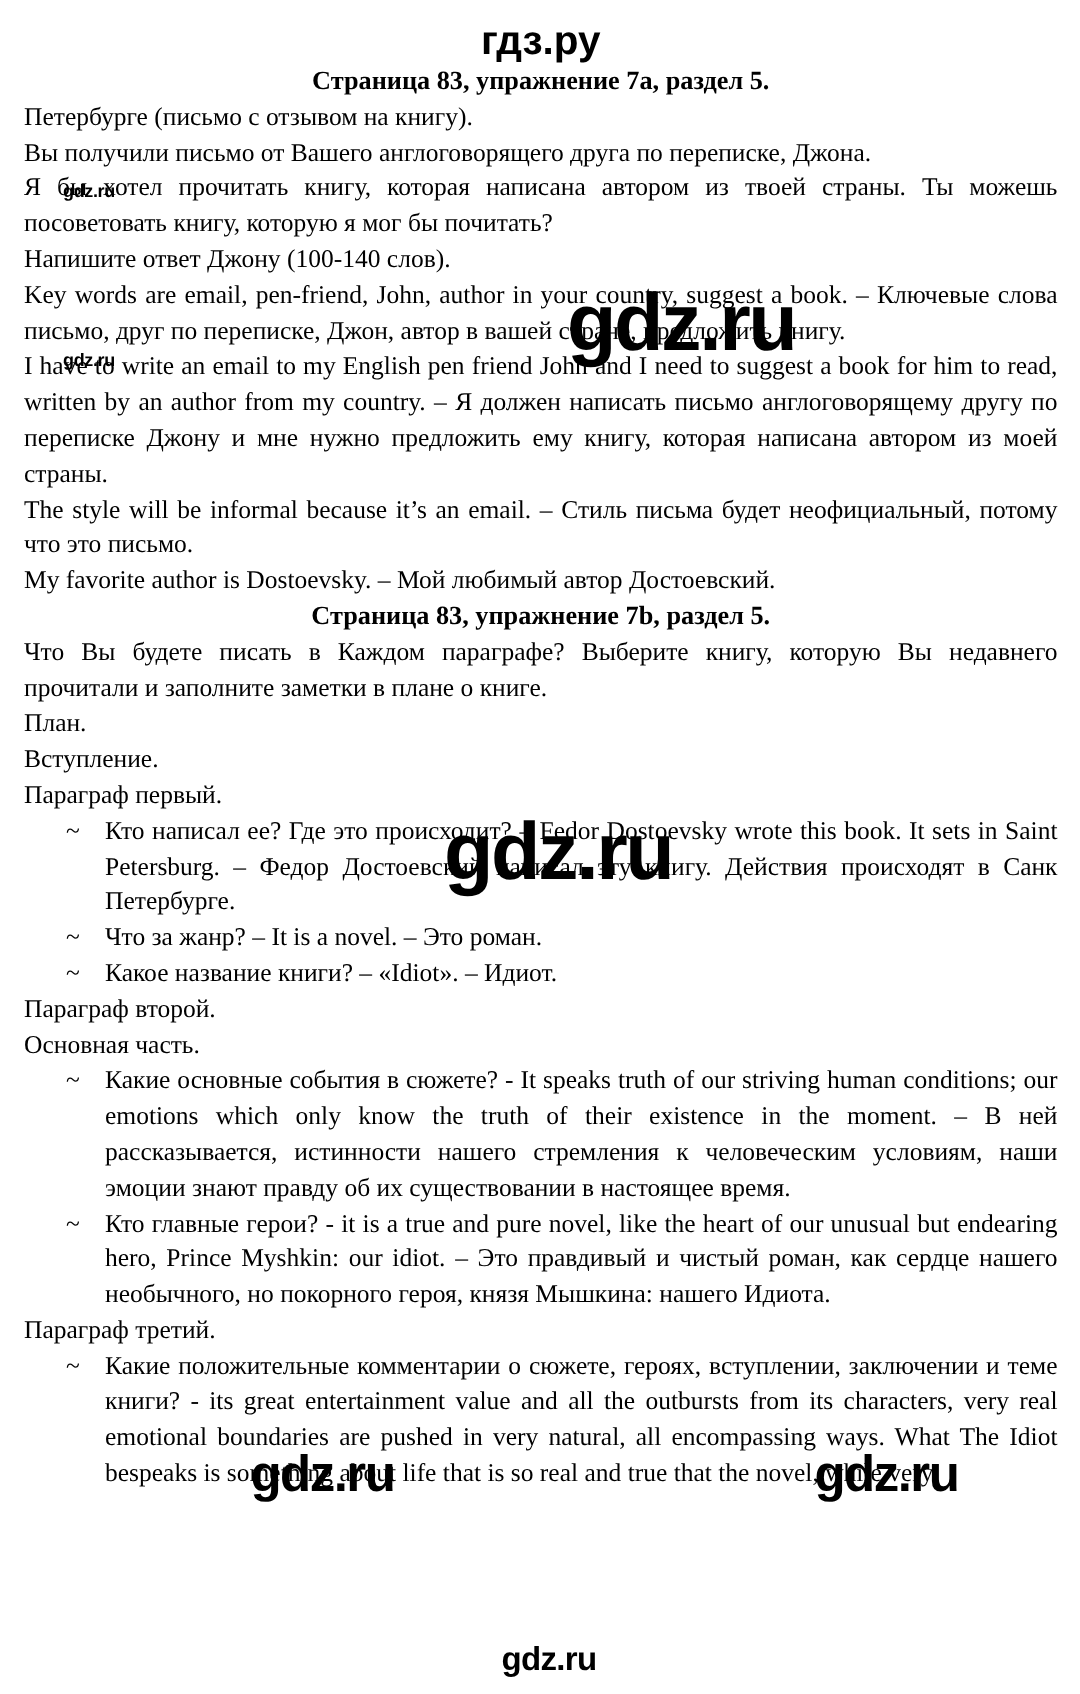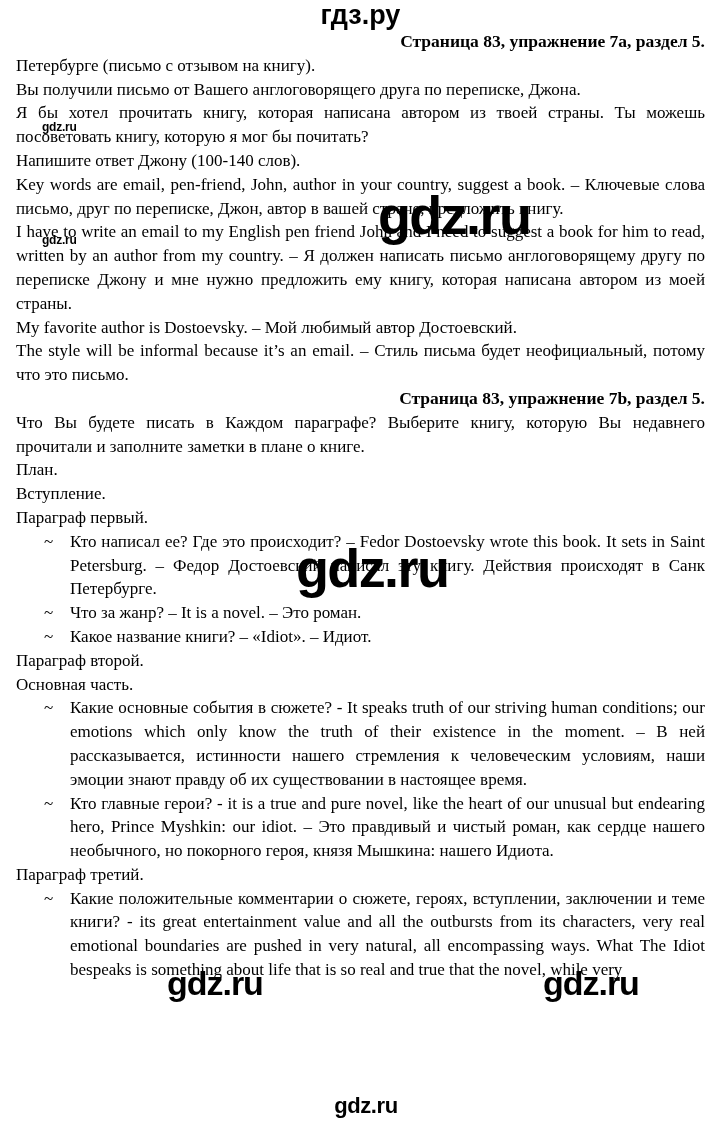--- a/index.html
+++ b/index.html
@@ -5,36 +5,36 @@
   html, body { margin: 0; padding: 0; }
   body {
     width: 720px;
     height: 1129px;
     overflow: hidden;
     position: relative;
     background: #ffffff;
     color: #000000;
     font-family: "Liberation Serif", serif;
   }
-  .page { padding: 0 15px 0 16px; }
+  .page { padding: 12px 15px 0 16px; }
 
   .logo {
     font-family: "Liberation Sans", sans-serif;
     font-weight: bold;
     font-size: 27px;
     line-height: 30px;
     text-align: center;
   }
 
   h1.sec-heading {
     font-size: 17.5px;
     line-height: 23.8px;
     font-weight: bold;
     margin: 0;
-    text-align: right;
+    text-align: center;
   }
   .mt-h1 { margin-top: 6px; }
   .mt-section { margin-top: 20px; }
 
   p.body-line {
     margin: 0;
     font-size: 17px;
     line-height: 23.8px;
     text-align: justify;
   }
@@ -85,22 +85,22 @@
   <div class="logo">гдз.ру</div>
 
   <h1 class="sec-heading mt-h1">Страница 83, упражнение 7а, раздел 5.</h1>
 
   <p class="body-line">Петербурге (письмо с отзывом на книгу).</p>
   <p class="body-line">Вы получили письмо от Вашего англоговорящего друга по переписке, Джона.</p>
   <p class="body-line">Я бы хотел прочитать книгу, которая написана автором из твоей страны. Ты можешь посоветовать книгу, которую я мог бы почитать?</p>
   <p class="body-line gap-after">Напишите ответ Джону (100-140 слов).</p>
   <p class="body-line">Key words are email, pen-friend, John, author in your country, suggest a book. – Ключевые слова письмо, друг по переписке, Джон, автор в вашей стране, предложить книгу.</p>
   <p class="body-line">I have to write an email to my English pen friend John and I need to suggest a book for him to read, written by an author from my country. – Я должен написать письмо англоговорящему другу по переписке Джону и мне нужно предложить ему книгу, которая написана автором из моей страны.</p>
+  <p class="body-line">The style will be informal because it’s an email. – Стиль письма будет неофициальный, потому что это письмо.</p>
   <p class="body-line">My favorite author is Dostoevsky. – Мой любимый автор Достоевский.</p>
-  <p class="body-line">The style will be informal because it’s an email. – Стиль письма будет неофициальный, потому что это письмо.</p>
 
   <h1 class="sec-heading mt-section">Страница 83, упражнение 7b, раздел 5.</h1>
 
   <p class="body-line">Что Вы будете писать в Каждом параграфе? Выберите книгу, которую Вы недавнего прочитали и заполните заметки в плане о книге.</p>
   <p class="body-line">План.</p>
   <p class="body-line">Вступление.</p>
   <p class="body-line">Параграф первый.</p>
 
   <div class="bullet">
     <span class="marker">~</span>

